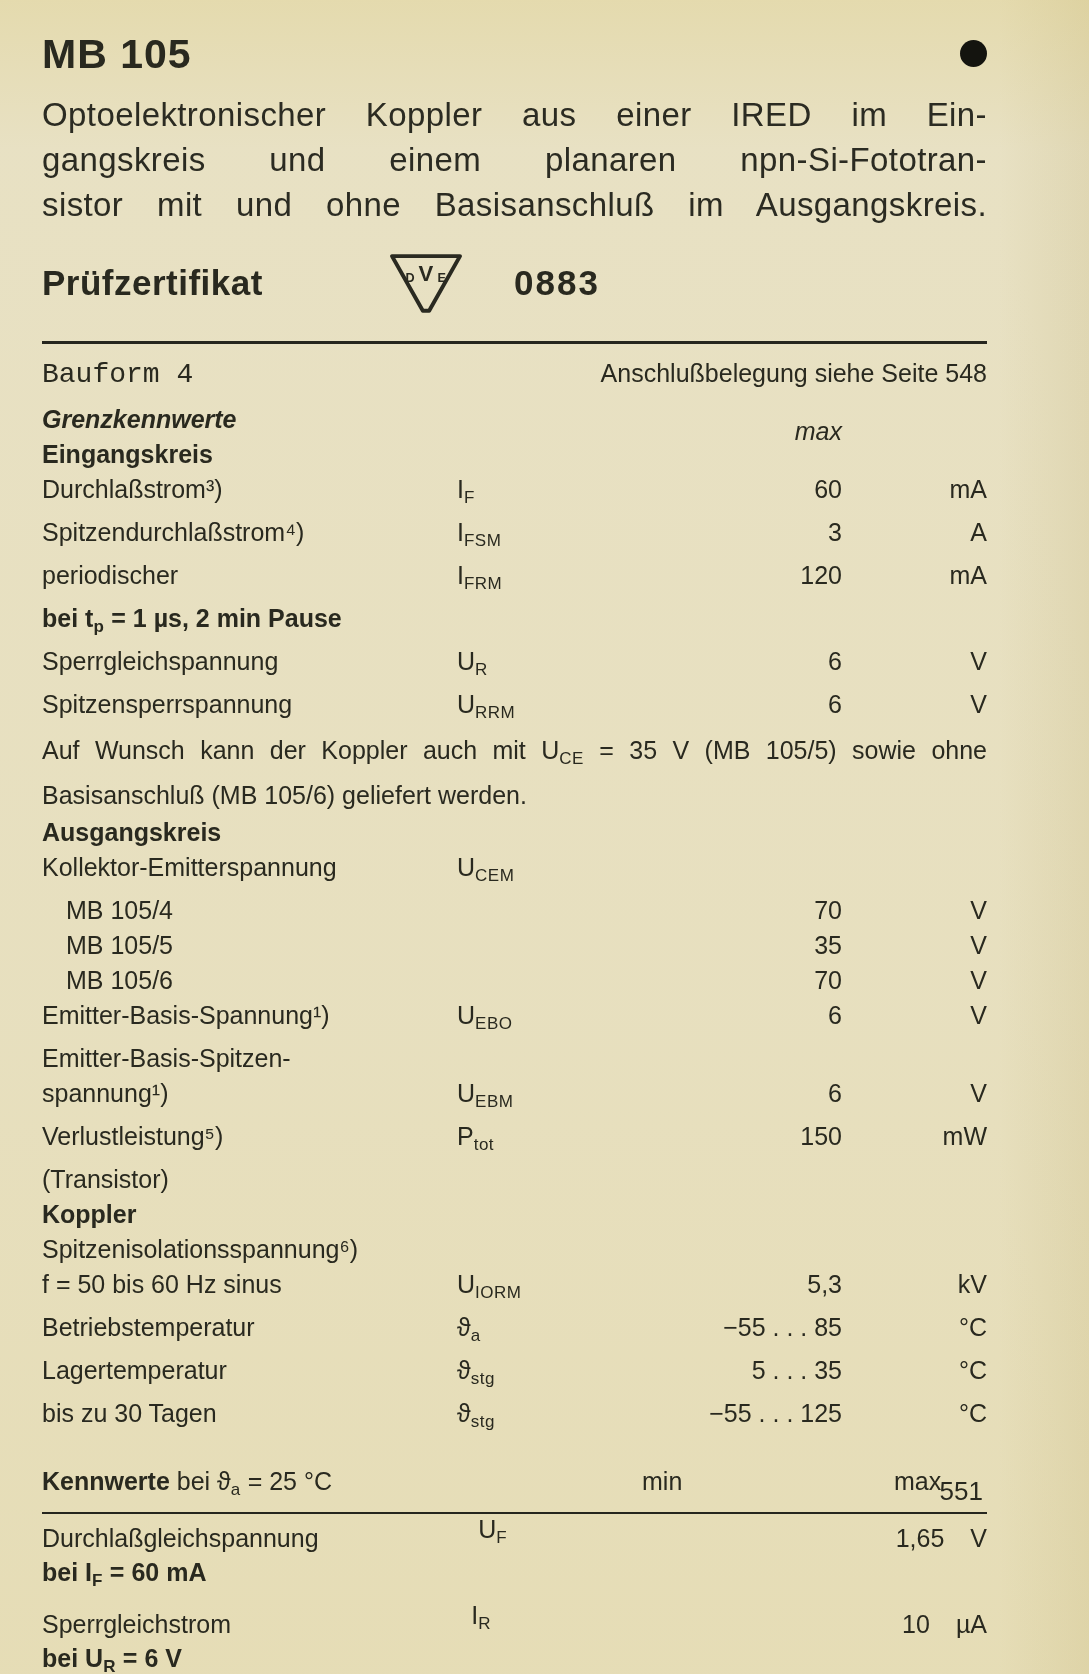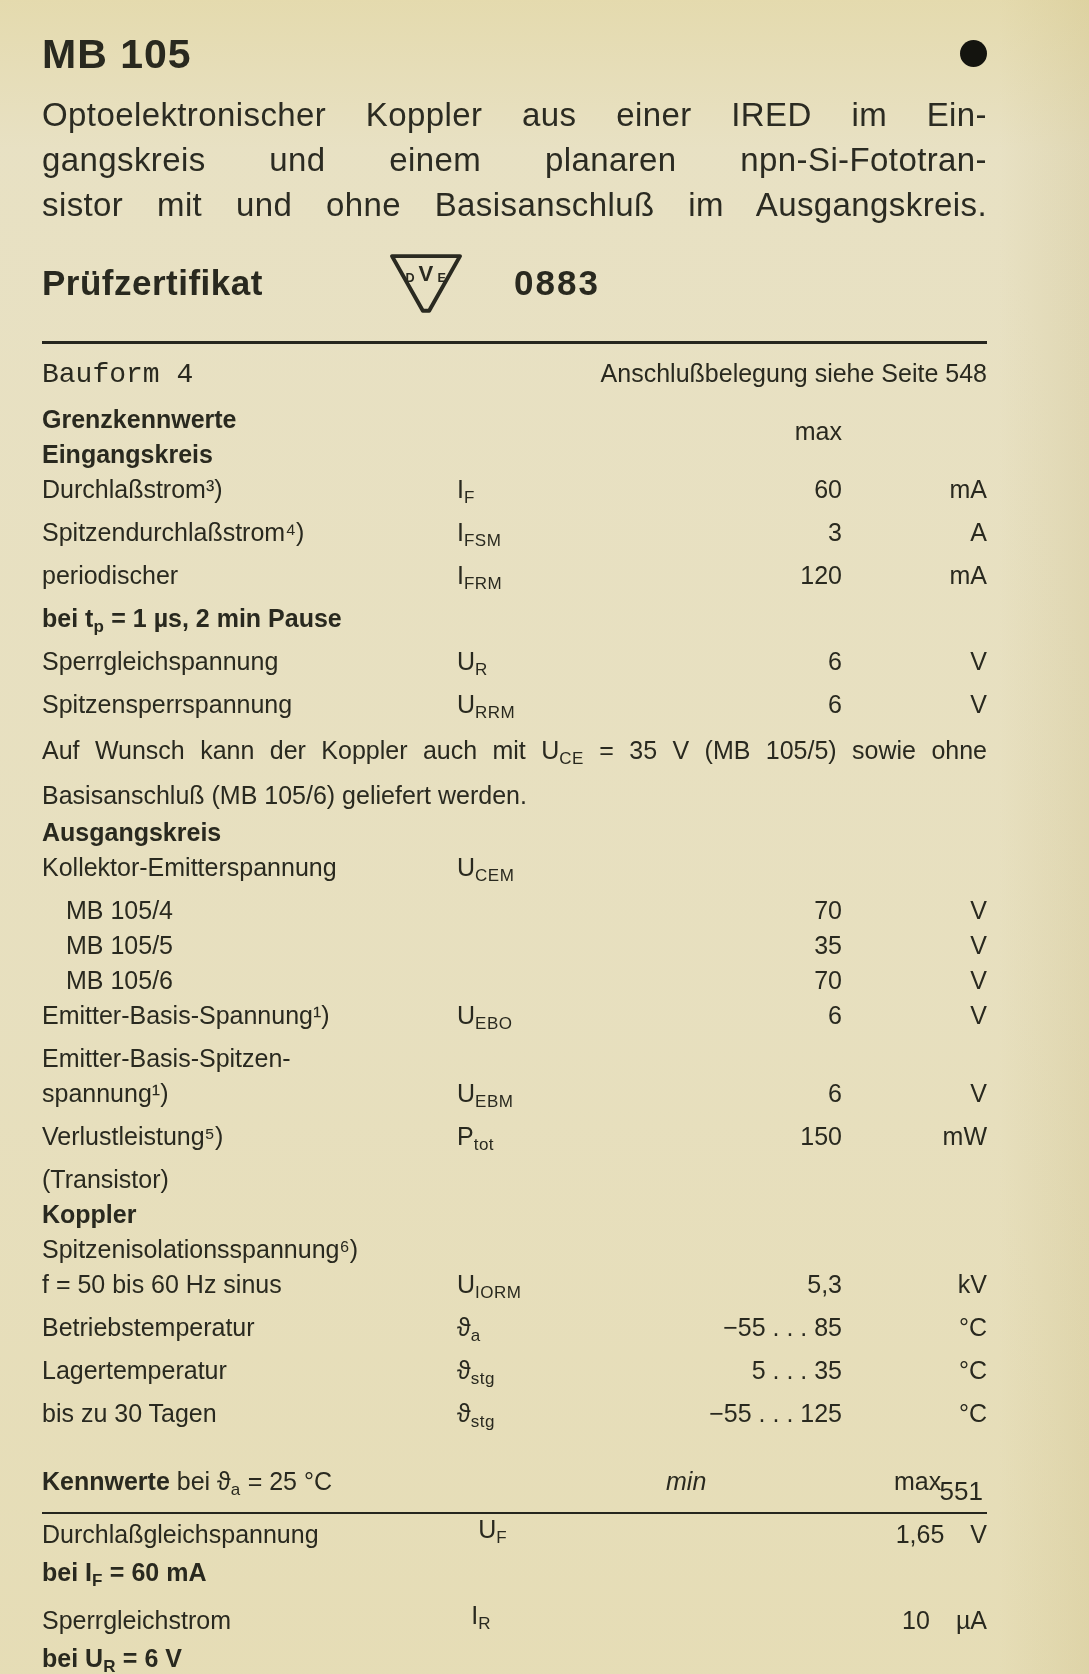--- a/index.html
+++ b/index.html
@@ -37,30 +37,30 @@
 
   .trow { display:flex; align-items:baseline; line-height:35px; min-height:35px; font-size:25px; }
   .cl { width:415px; white-space:nowrap; }
   .cs { width:235px; white-space:nowrap; }
   .cv { width:150px; text-align:right; white-space:nowrap; }
   .cu { flex:1; text-align:right; white-space:nowrap; }
   .sub { font-size:17px; vertical-align:-5px; letter-spacing:0.5px; }
   .bold { font-weight:bold; }
   .sec { font-weight:bold; }
   .indent .cl { padding-left:24px; box-sizing:border-box; }
-  .mt10 { margin-top:10px; }
+  .mt10 { margin-top:10px;font-style:italic; }
   .max-offset { display:inline-block; transform:translateY(12px); }
 
   .note { font-size:25px; line-height:36px; text-align:justify; margin:2px 0 2px; }
 
   .kenn-head { position:relative; margin-top:20px; font-size:25px; line-height:44px; min-height:38px; }
-  .kenn-min { position:absolute; left:624px; top:0;font-style:italic; }
+  .kenn-min { position:absolute; left:600px; top:0; }
   .kenn-max { position:absolute; left:852px; top:0; }
 
-  .krow { display:flex; align-items:center; line-height:34px; min-height:34px; font-size:25px; }
+  .krow { display:flex; align-items:flex-end; line-height:34px; min-height:34px; font-size:25px; }
   .kl { width:440px; white-space:nowrap; }
   .ks { width:170px; white-space:nowrap; }
   .kmin { width:150px; }
   .kmax { width:150px; text-align:right; white-space:nowrap; }
   .ku { padding-left:26px; white-space:nowrap; }
 
   .rule-bottom { position:absolute; left:42px; right:102px; top:1512px; border-top:2px solid #26261e; }
   .pagenum { position:absolute; top:1476px; right:106px; font-size:26px; }
 </style>
 </head>

